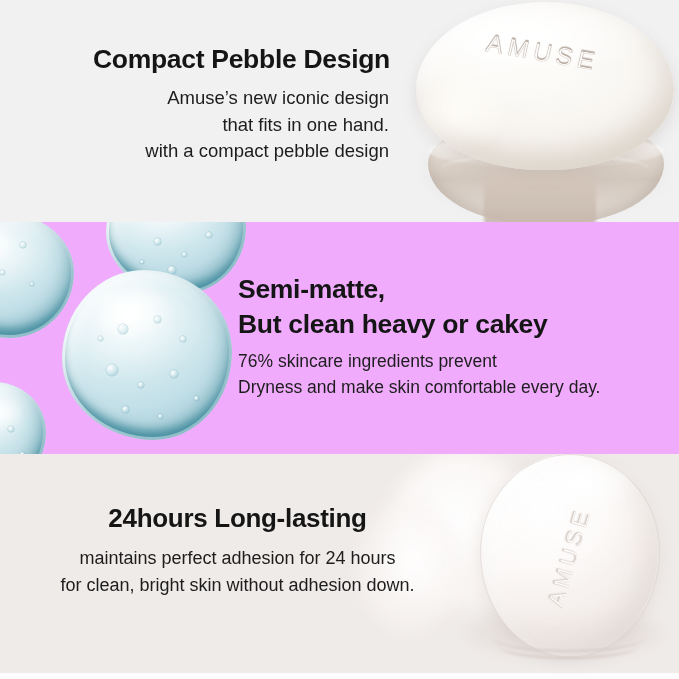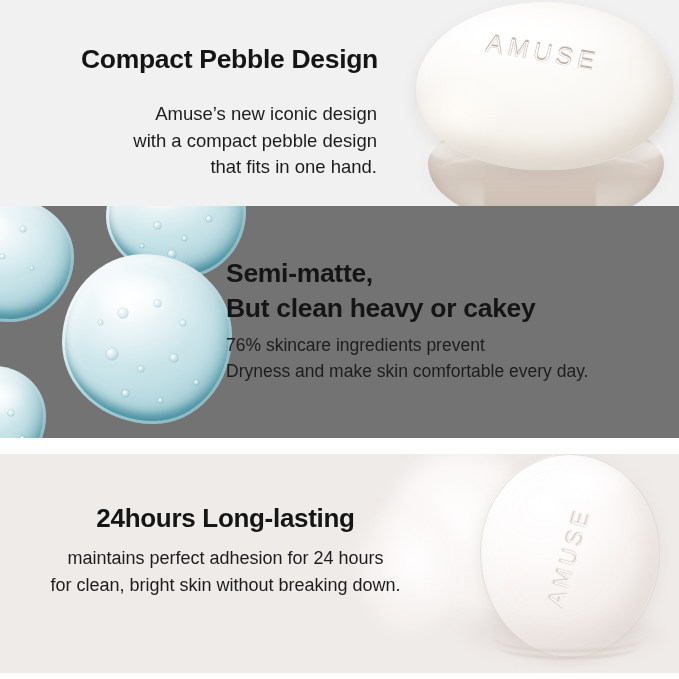--- a/index.html
+++ b/index.html
@@ -27,60 +27,60 @@
     width: 679px;
     overflow: hidden;
   }
 
   #panel-compact {
     top: 0;
     height: 222px;
     background: #f1f1f2;
   }
   #panel-semimatte {
-    top: 206px;
+    top: 222px;
     height: 232px;
-    background: #737373;
+    background: #f0abfc;
   }
   #panel-longlasting {
     top: 454px;
     height: 219px;
     background: #efebe9;
   }
   #bottom-strip {
     position: absolute;
     left: 0;
     top: 673px;
     width: 679px;
     height: 6px;
     background: #fdfdfd;
   }
 
   
-  .txt-block { position: absolute; }
+  .txt-block { position: absolute; padding-left: 12px; }
 
   .headline {
     font-family: "Liberation Sans", sans-serif;
     font-weight: 700;
     color: #151515;
     letter-spacing: -0.3px;
     white-space: nowrap;
   }
   .bodyline {
     font-family: "Liberation Sans", sans-serif;
     font-weight: 400;
     color: #1d1d1d;
     white-space: nowrap;
   }
 
   
   #p1-text { left: 0; top: 42px; width: 386px; text-align: right; }
   #p1-text .headline { font-size: 26.5px; line-height: 34px; padding-right: 8px; }
   #p1-text .bodyline { font-size: 18.5px; line-height: 26.5px; padding-right: 9px; }
-  #p1-body { margin-top: 25px; }
+  #p1-body { margin-top: 9px; }
 
   
   #p2-text { left: 226px; top: 50px; width: 450px; text-align: left; }
   #p2-text .headline { font-size: 26.5px; line-height: 35px; }
   #p2-text .bodyline { font-size: 17.5px; line-height: 26px; }
   #p2-body { margin-top: 6px; }
 
   
   #p3-text { left: 0; top: 47px; width: 451px; text-align: center; }
   #p3-text .headline { font-size: 26px; line-height: 34px; }
@@ -348,22 +348,22 @@
       <div id="p1-lid"></div>
       <div id="p1-lid-gloss"></div>
       <div id="p1-lid-sheen"></div>
       <div id="p1-logo">AMUSE</div>
     </div>
 
     <div class="txt-block" id="p1-text">
       <div class="headline">Compact Pebble Design</div>
       <div id="p1-body">
         <div class="bodyline">Amuse’s new iconic design</div>
+        <div class="bodyline">that fits in one hand.</div>
         <div class="bodyline">with a compact pebble design</div>
-        <div class="bodyline">that fits in one hand.</div>
       </div>
     </div>
   </section>
 
   <section class="panel" id="panel-semimatte">
 
     <div class="gel" id="gel-a">
       <div class="gel-body"></div>
       <div class="gel-rim"></div>
       <div class="gel-hi" style="left:22px;top:14px;width:62px;height:40px;"></div>
@@ -430,20 +430,20 @@
       <div id="p3-pebble-gloss"></div>
       <div id="p3-pebble-base1"></div>
       <div id="p3-pebble-base2"></div>
       <div id="p3-logo">AMUSE</div>
     </div>
 
     <div class="txt-block" id="p3-text">
       <div class="headline">24hours Long-lasting</div>
       <div id="p3-body">
         <div class="bodyline">maintains perfect adhesion for 24 hours</div>
-        <div class="bodyline">for clean, bright skin without breaking down.</div>
+        <div class="bodyline">for clean, bright skin without adhesion down.</div>
       </div>
     </div>
   </section>
 
   <div id="bottom-strip"></div>
 
 </div>
 
 </body></html>

